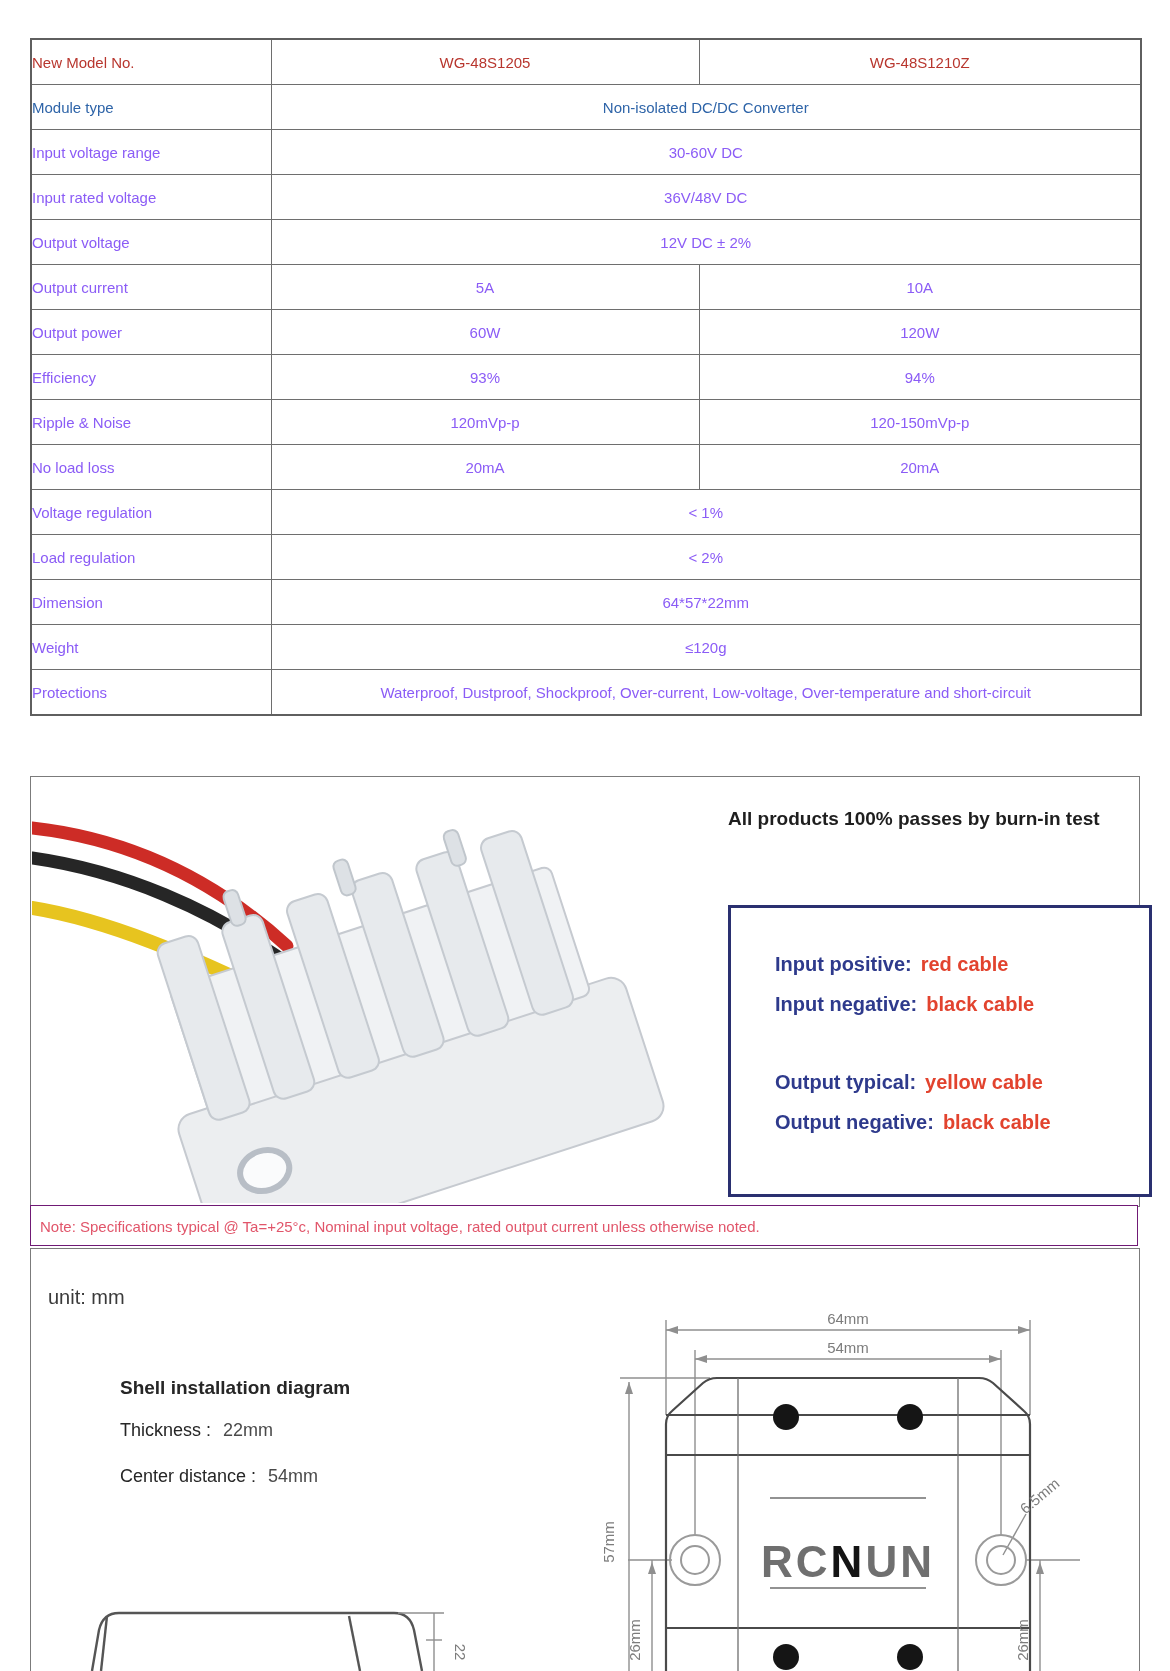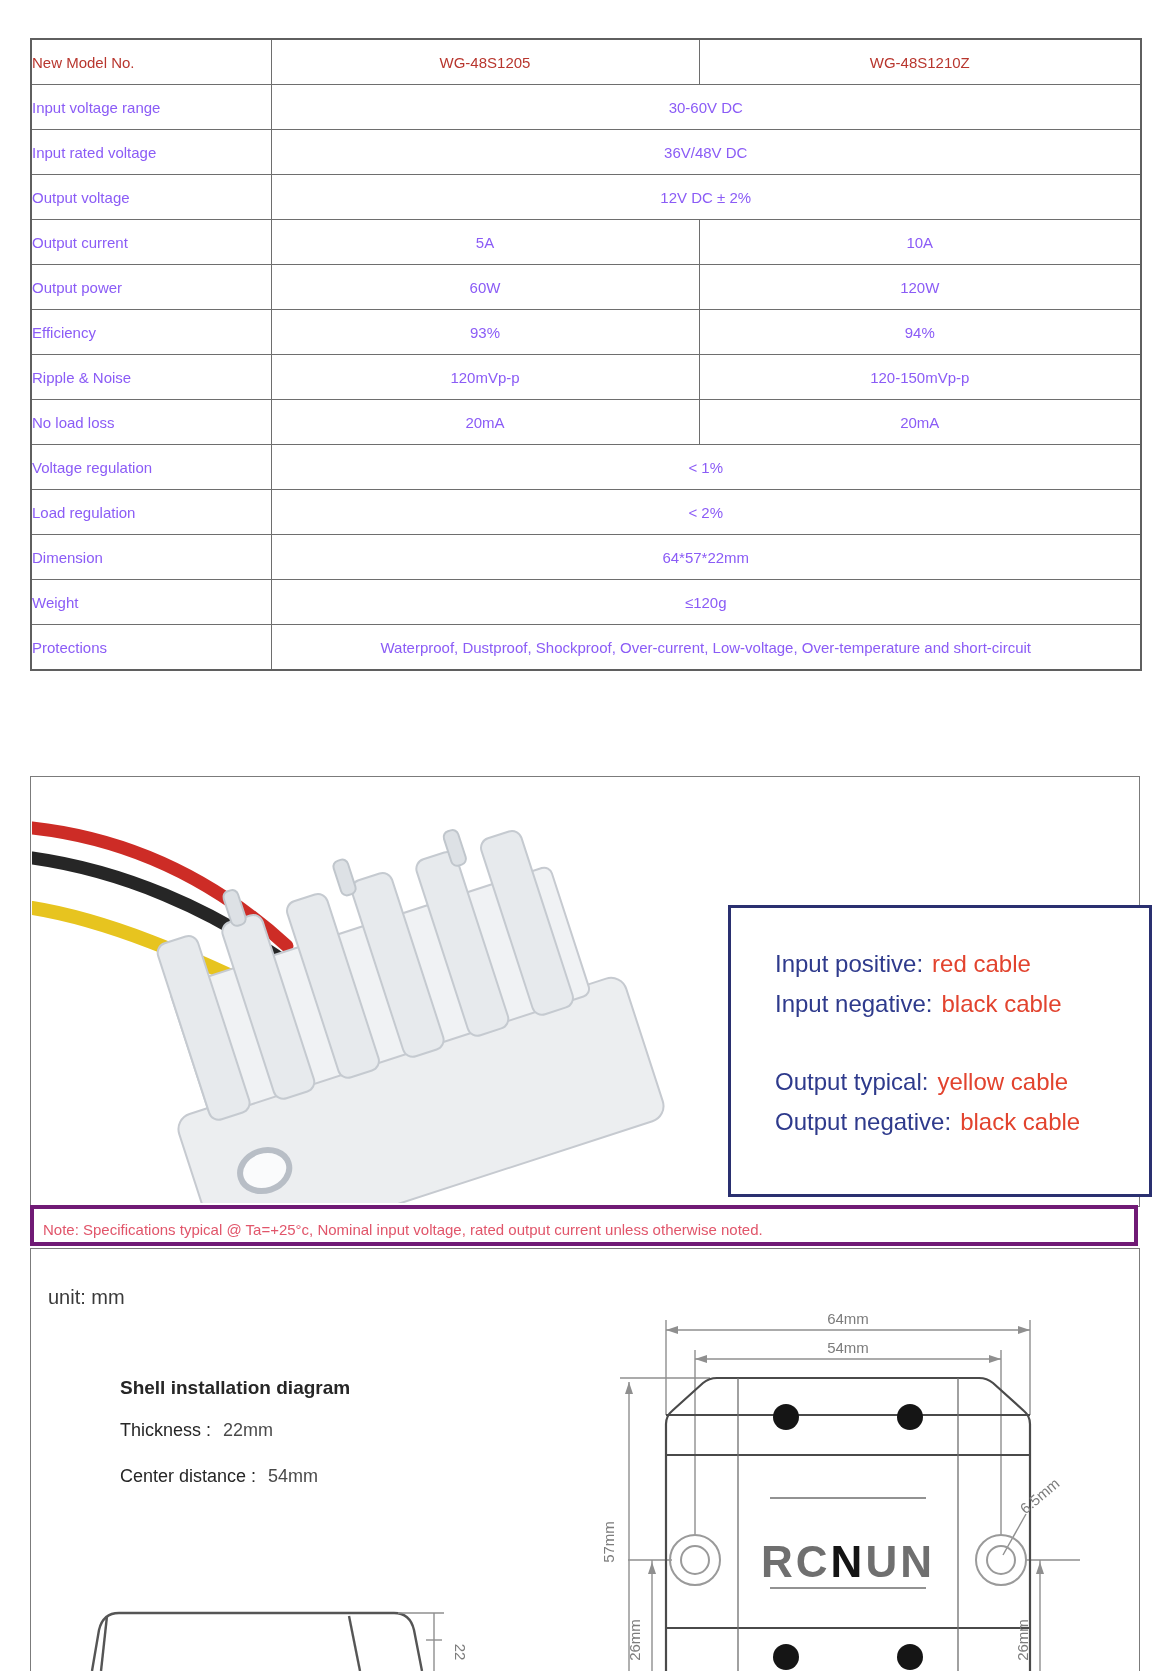--- a/index.html
+++ b/index.html
@@ -25,28 +25,28 @@
   .sec-img{position:absolute;left:30px;top:776px;width:1108px;height:429px;border:1px solid #7b7b7b;background:#fff;}
   .photo-svg{position:absolute;left:32px;top:778px;}
   .info-line{position:absolute;left:728px;font-size:19px;font-weight:bold;color:#1e1e1e;white-space:nowrap;}
   .info-line.l1{top:808px;}
   .info-line.l2{top:892px;margin-top:20px;}
   .cable-box{
     position:absolute;left:728px;top:905px;width:374px;height:250px;
     border:3px solid #2a3070;background:#fff;
     padding:36px 0 0 44px;box-sizing:content-box;
   }
-  .cable-row{font-size:24px;font-weight:normal;line-height:40px;white-space:nowrap;}
+  .cable-row{font-size:20px;font-weight:bold;line-height:40px;white-space:nowrap;}
   .cable-row .cl{color:#2e3a8c;}
   .cable-row .cv{color:#e2432e;margin-left:9px;}
   .cable-gap{height:38px;}
   
   .note-strip{
     position:absolute;left:30px;top:1205px;width:1108px;height:41px;
-    border:4px solid #701a75;line-height:41px;padding-left:9px;box-sizing:border-box;
+    border:1px solid #701a75;line-height:41px;padding-left:9px;box-sizing:border-box;
     color:#e1556a;font-size:15px;white-space:nowrap;background:#fff;
   }
   
   .sec-bottom{position:absolute;left:30px;top:1248px;width:1108px;height:430px;border:1px solid #7b7b7b;background:#fff;}
   .unit-label{position:absolute;left:48px;top:1286px;font-size:20px;color:#3a3a3a;}
   .diag-title{position:absolute;left:120px;top:1377px;font-size:19px;font-weight:bold;color:#262626;}
   .dim-note{position:absolute;left:120px;font-size:18px;white-space:nowrap;}
   .dim-note.t{top:1420px;}
   .dim-note.c{top:1466px;}
   .dim-note .dl{font-weight:normal;color:#262626;}
@@ -67,20 +67,24 @@
         <col style="width:428px">
         <col style="width:442px">
       </colgroup>
     <tbody>
         <tr>
           <td class="lbl red">New Model No.</td>
           <td class="val red">WG-48S1205</td>
           <td class="val red">WG-48S1210Z</td>
         </tr>
         <tr>
+          <td class="lbl blue">Module type</td>
+          <td colspan="2" class="val blue">Non-isolated DC/DC Converter</td>
+        </tr>
+        <tr>
           <td class="lbl">Input voltage range</td>
           <td colspan="2" class="val">30-60V DC</td>
         </tr>
         <tr>
           <td class="lbl">Input rated voltage</td>
           <td colspan="2" class="val">36V/48V DC</td>
         </tr>
         <tr>
           <td class="lbl">Output voltage</td>
           <td colspan="2" class="val">12V DC ± 2%</td>
@@ -150,20 +154,21 @@
       <rect x="-64" y="-135" width="42" height="185" rx="10" fill="#e7eaed" stroke="#c5cad0" stroke-width="2"></rect>
       <rect x="4" y="-135" width="42" height="185" rx="10" fill="#e7eaed" stroke="#c5cad0" stroke-width="2"></rect>
       <rect x="72" y="-135" width="42" height="185" rx="10" fill="#e7eaed" stroke="#c5cad0" stroke-width="2"></rect>
       <rect x="140" y="-135" width="42" height="185" rx="10" fill="#e7eaed" stroke="#c5cad0" stroke-width="2"></rect>
       <rect x="-120" y="-165" width="15" height="36" rx="6" fill="#dde1e5" stroke="#c0c6cc" stroke-width="2"></rect>
       <rect x="-6" y="-160" width="15" height="36" rx="6" fill="#dde1e5" stroke="#c0c6cc" stroke-width="2"></rect>
       <rect x="108" y="-154" width="15" height="36" rx="6" fill="#dde1e5" stroke="#c0c6cc" stroke-width="2"></rect>
     </g>
   </svg>
 
+  <div class="info-line l1">All products 100% passes by burn-in test</div>
   <div class="info-line l2">Cable length: about 16~17cm</div>
 
   <div class="cable-box">
     <div class="cable-row">
       <span class="cl">Input positive:</span><span class="cv">red cable</span>
     </div>
     <div class="cable-row">
       <span class="cl">Input negative:</span><span class="cv">black cable</span>
     </div>
     <div class="cable-gap"></div>

